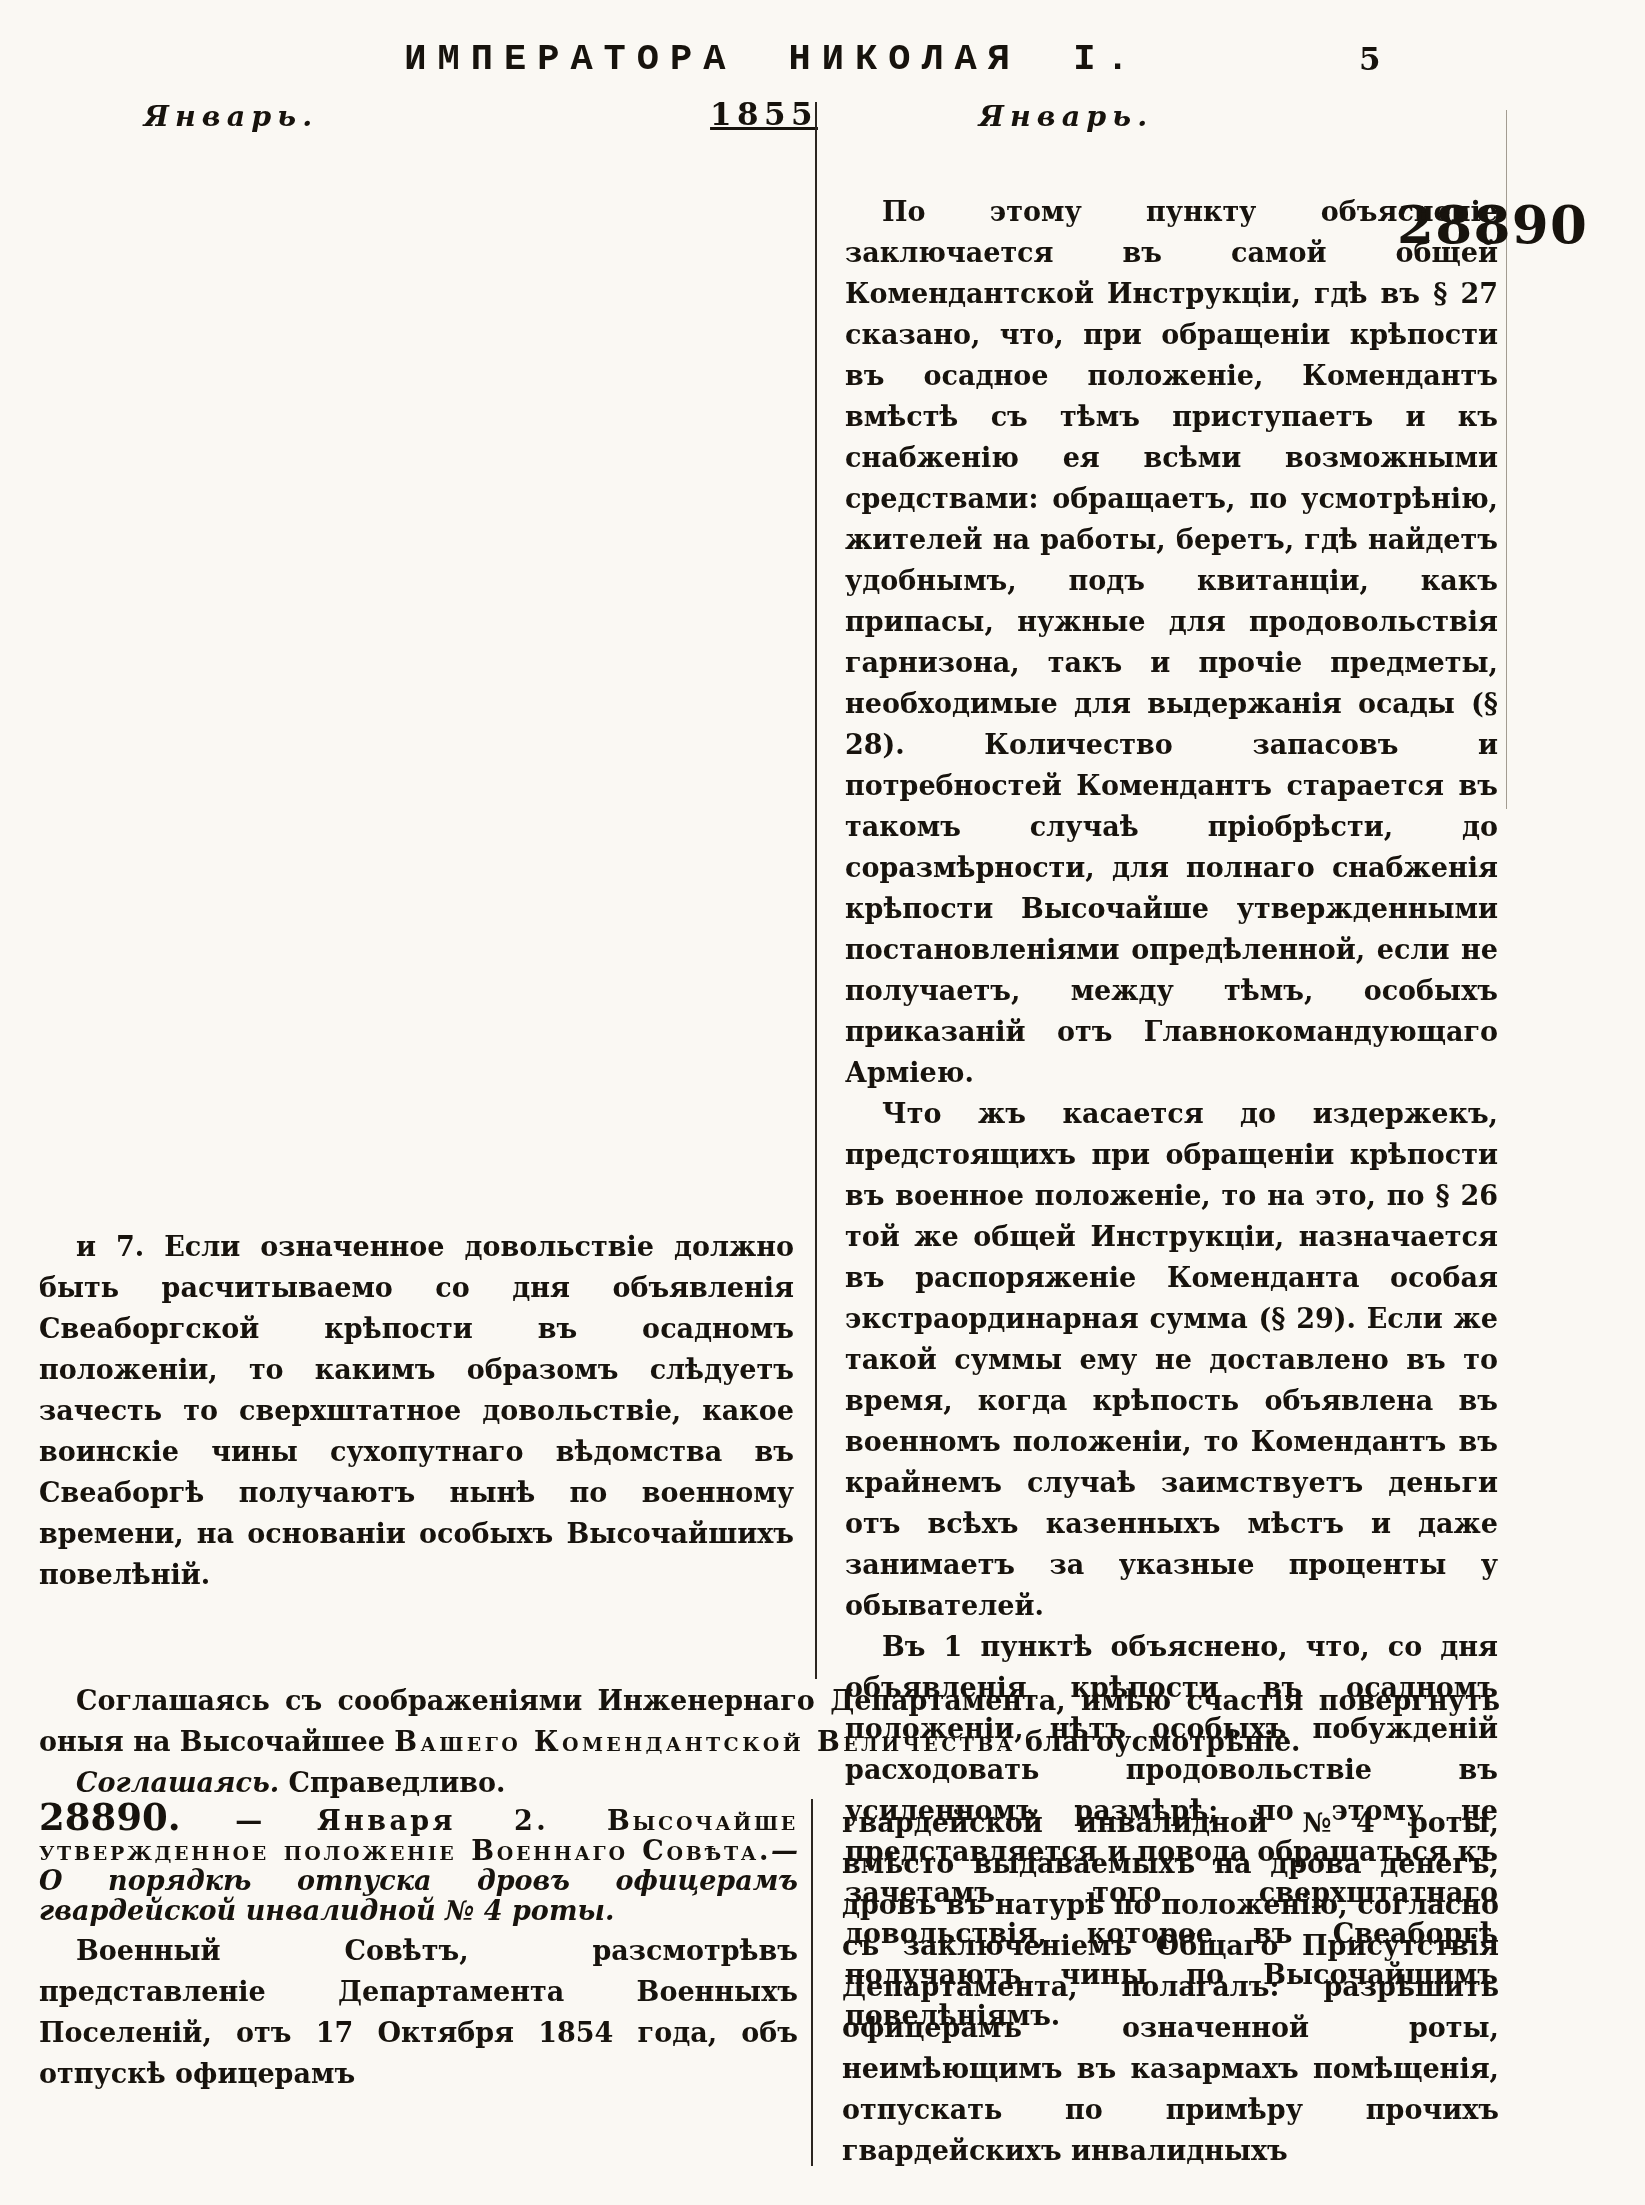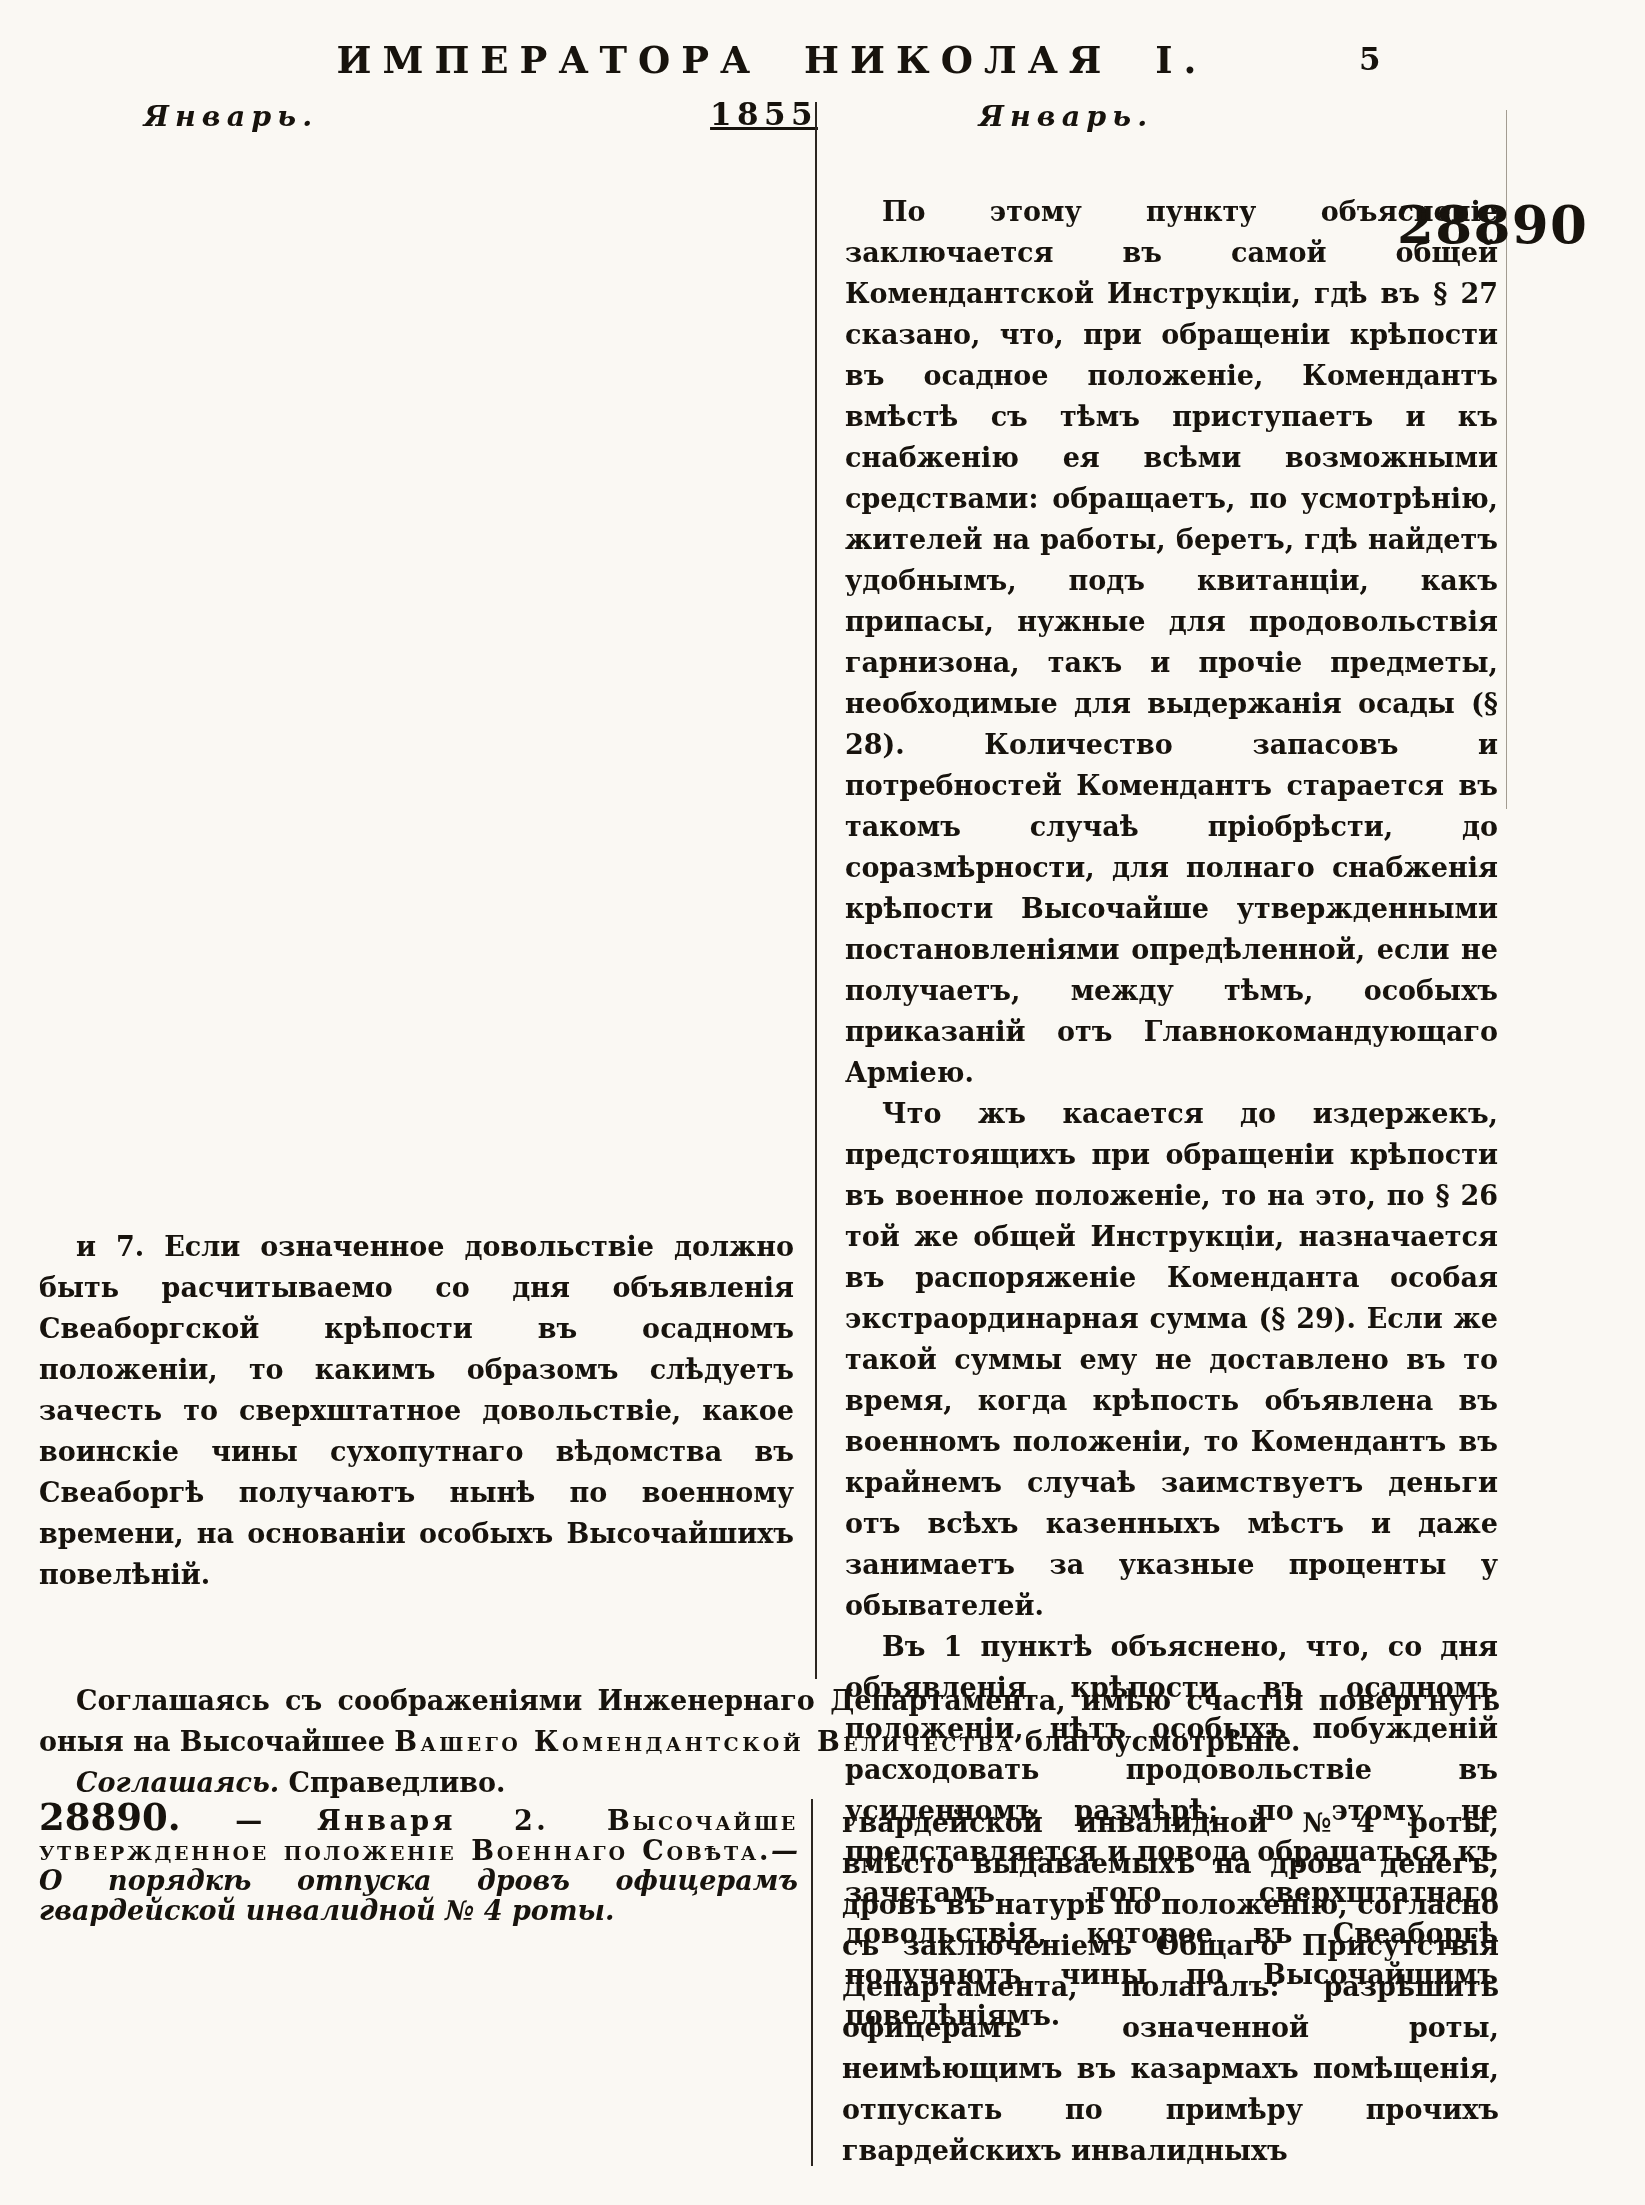--- a/index.html
+++ b/index.html
@@ -13,20 +13,21 @@
     font-family:"DejaVu Serif", serif;
     font-weight:700;
     color:#17130d;
   }
   
   .title {
     position:absolute; top:38px; left:0; width:1544px;
     text-align:center;
     font-size:37px; letter-spacing:11px; word-spacing:19px;
     white-space:nowrap;
+    font-family:Liberation Mono, monospace;
   }
   .pagenum {
     position:absolute; top:41px; left:1359px;
     font-size:31px;
   }
   .month-left {
     position:absolute; top:99px; left:102px; width:258px;
     text-align:center; font-style:italic;
     font-size:28.5px; letter-spacing:6.1px;
   }
@@ -111,20 +112,21 @@
 
   <div class="closing">
     <p><span>Соглашаясь съ соображеніями Инженернаго Департамента, имѣю счастія повергнуть оныя на Высочайшее </span><span class="caps">Вашего Комендантской Величества</span><span> благоусмотрѣніе.</span></p>
     <p><span class="resolution-label">Соглашаясь.</span><span> Справедливо.</span></p>
   </div>
 
   <div class="vrule-bottom"></div>
 
   <div class="bottom-left">
     <p class="entry-heading"><span class="entry-number">28890.</span><span> — </span><span class="entry-date">Января 2. </span><span class="entry-type">Высочайше утвержденное положеніе Военнаго Совѣта.</span><span class="entry-title">—О порядкѣ отпуска дровъ офицерамъ гвардейской инвалидной № 4 роты.</span></p>
+    <p class="body-follow">Военный Совѣтъ, разсмотрѣвъ представленіе Департамента Военныхъ Поселеній, отъ 17 Октября 1854 года, объ отпускѣ офицерамъ</p>
   </div>
 
   <div class="bottom-right">
     <p>гвардейской инвалидной №4 роты, вмѣсто выдаваемыхъ на дрова денегъ, дровъ въ натурѣ по положенію, согласно съ заключеніемъ Общаго Присутствія Департамента, полагалъ: разрѣшить офицерамъ означенной роты, неимѣющимъ въ казармахъ помѣщенія, отпускать по примѣру прочихъ гвардейскихъ инвалидныхъ</p>
   </div>
 
 </div>
 
 
 </body></html>

